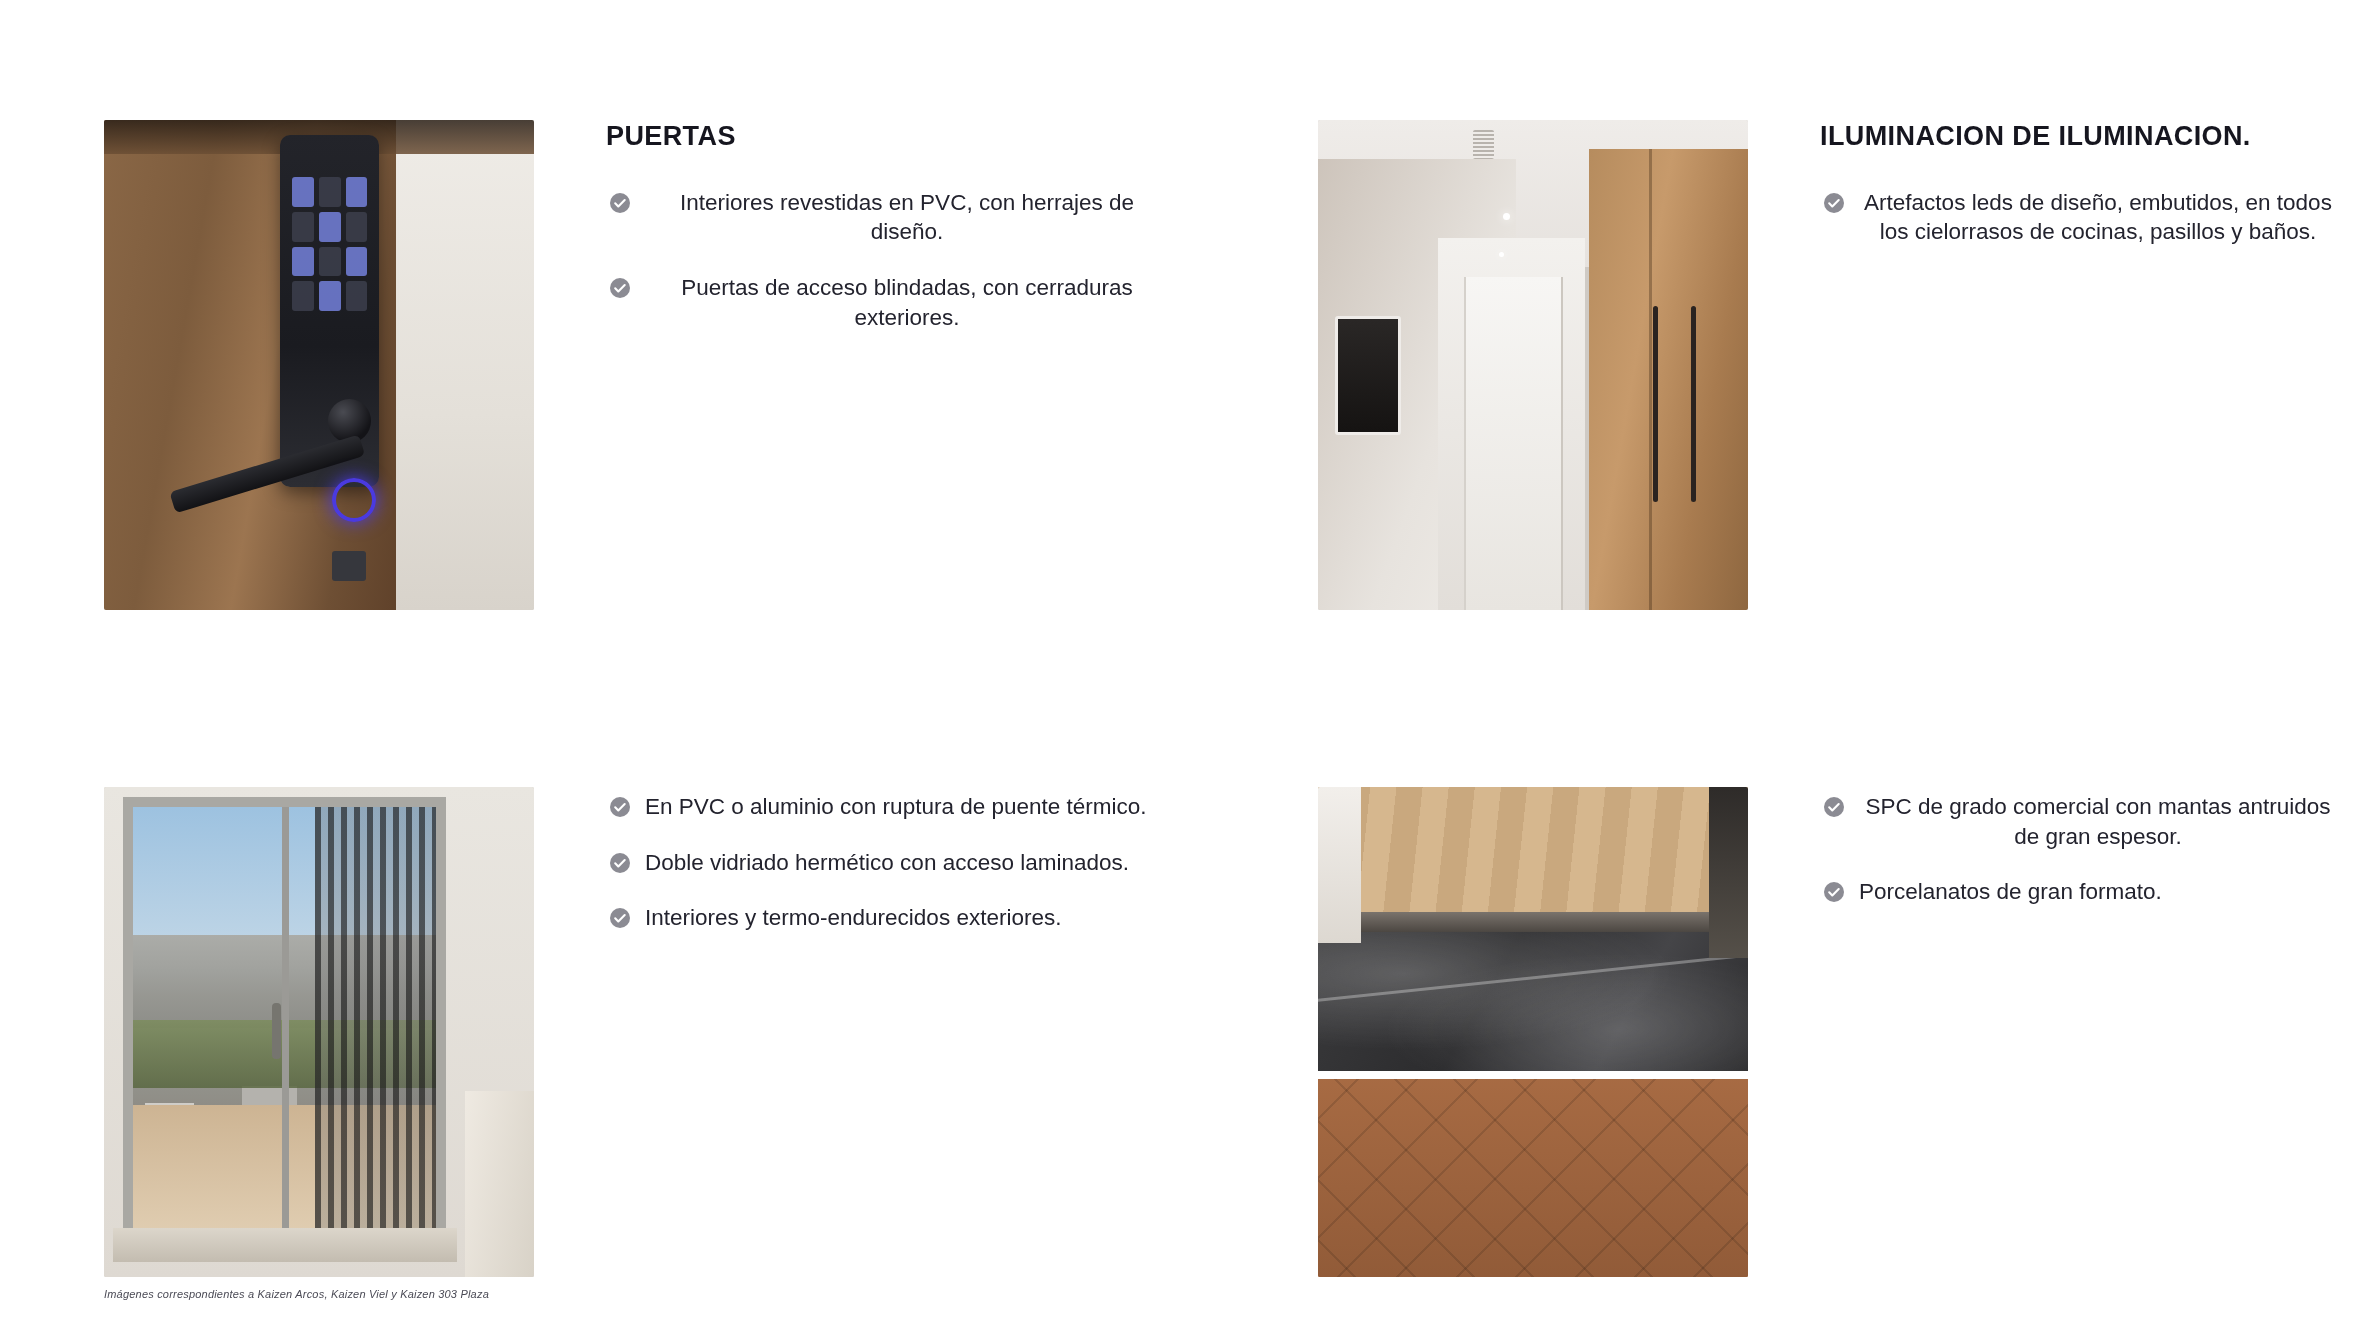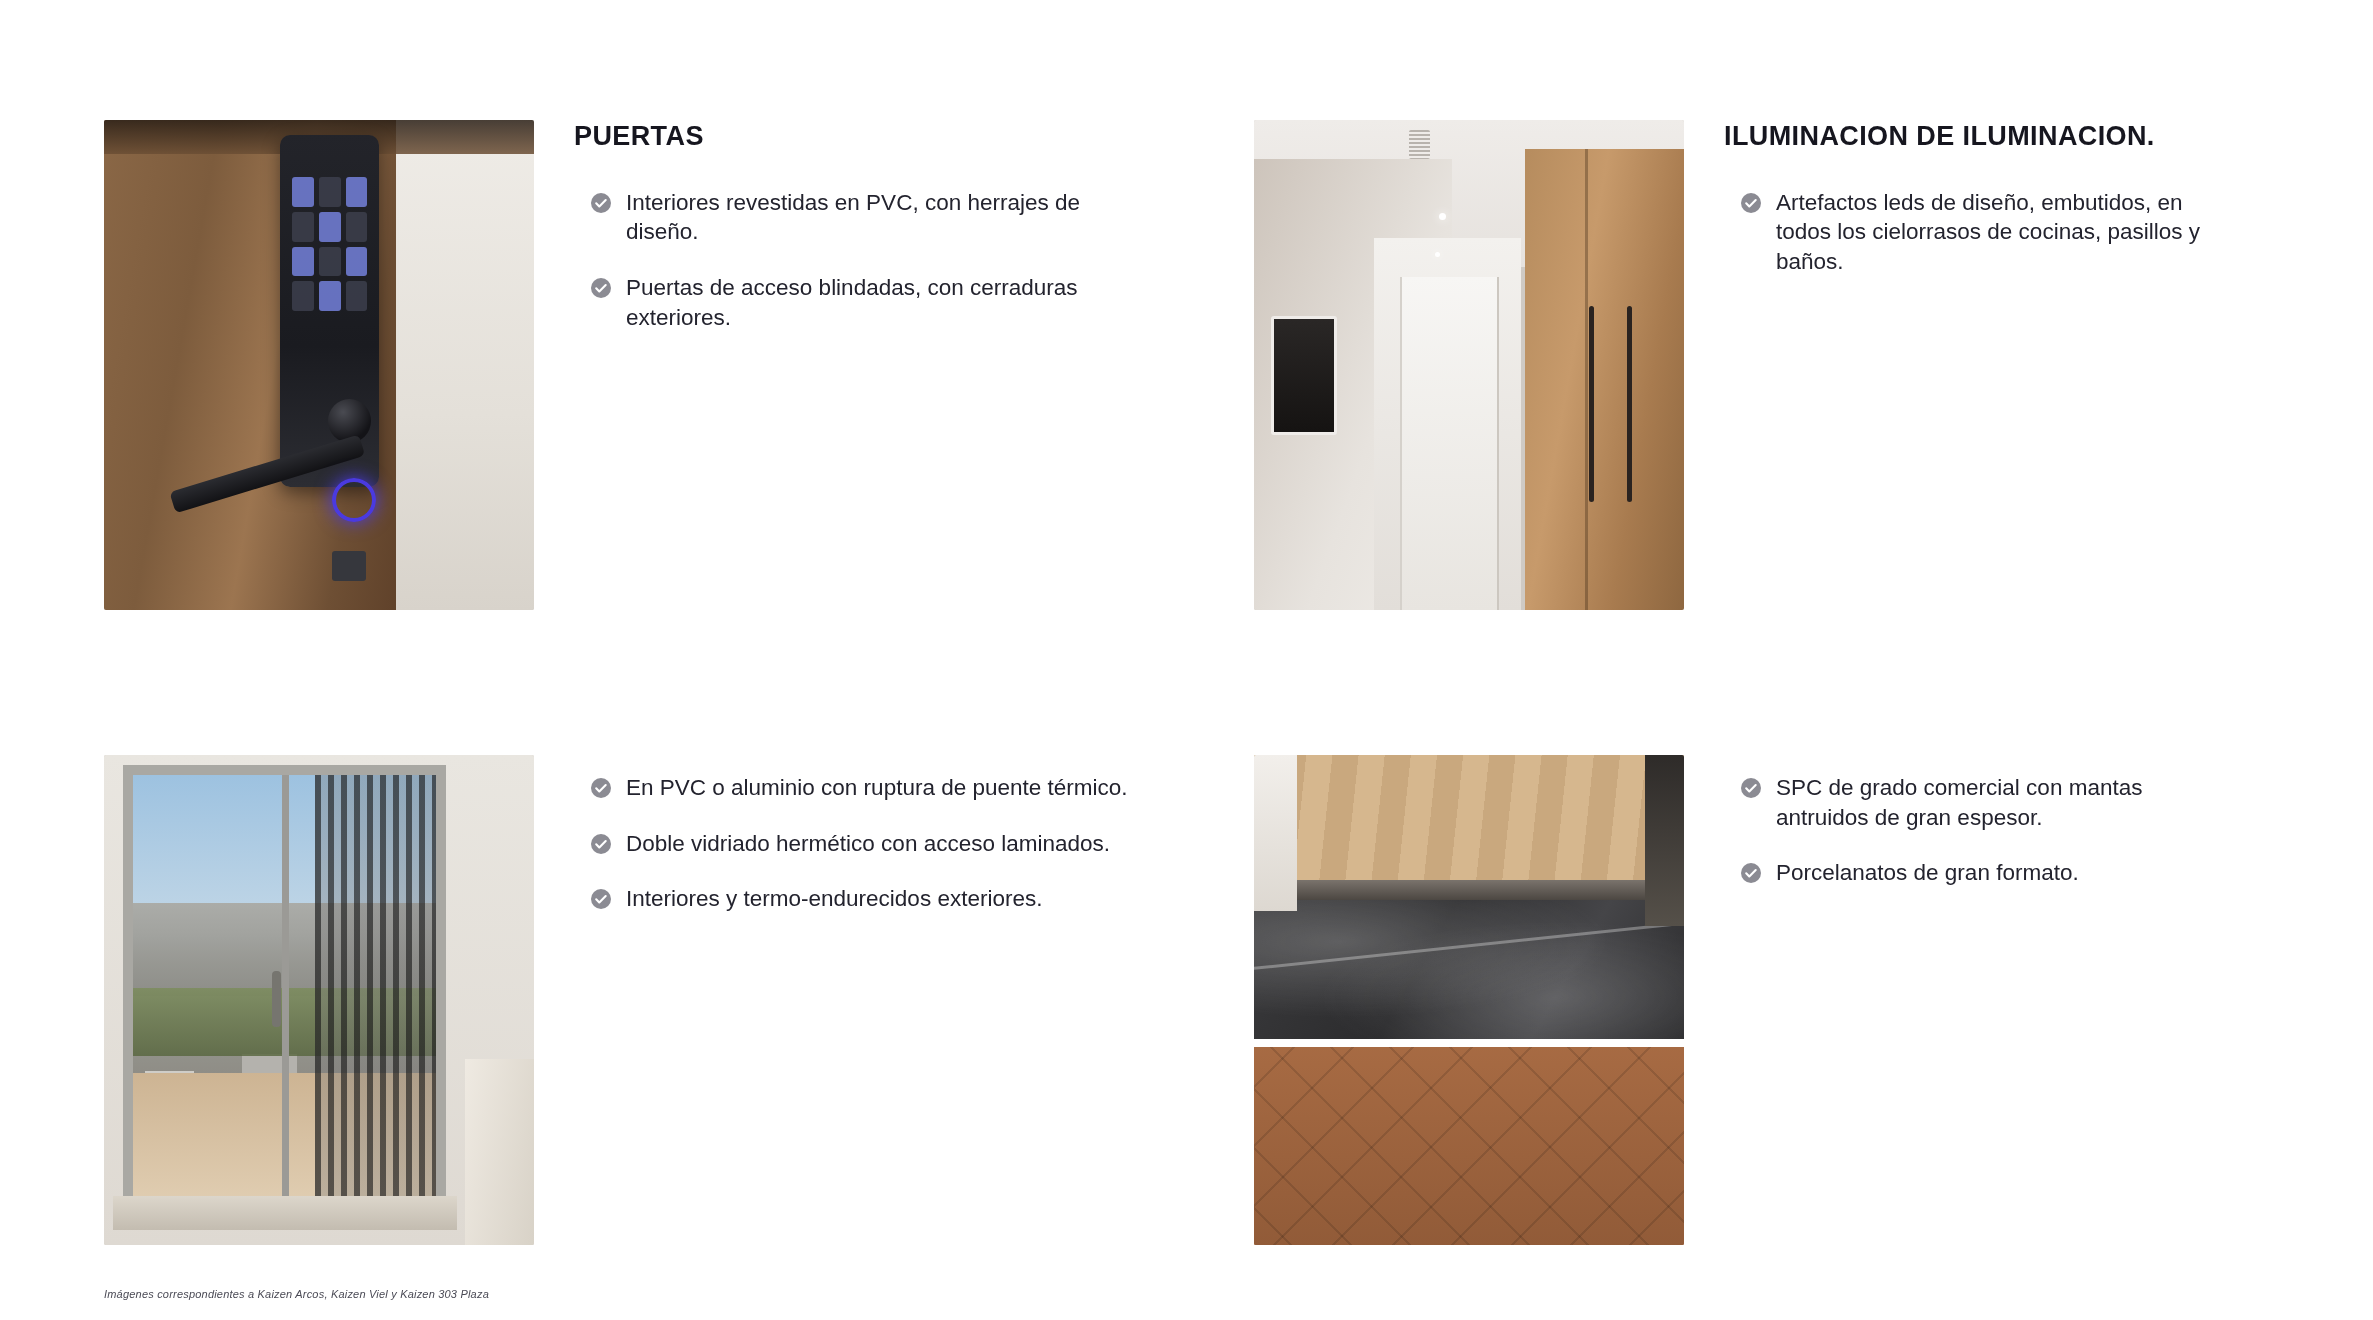--- a/index.html
+++ b/index.html
@@ -27,20 +27,21 @@
   .grid {
     position: absolute;
     left: 104px;
     top: 120px;
     width: 2185px;
     display: grid;
     grid-template-columns: 430px 720px 430px 560px;
     grid-template-rows: 635px 520px;
     column-gap: 0px;
     row-gap: 0px;
+    gap: 32px;
   }
 
   .media {
     position: relative;
   }
 
   .photo {
     width: 430px;
     height: 490px;
     border-radius: 2px;
@@ -58,22 +59,23 @@
     font-size: 27px;
     font-weight: 700;
     letter-spacing: 0.4px;
     color: #16161f;
     margin: 0 0 36px 0;
     line-height: 1.1;
   }
 
   .bullets {
     list-style: none;
-    margin: 16px;
+    margin: 3px;
     padding: 0;
+    text-align: center;
   }
 
   .bullet {
     display: flex;
     align-items: flex-start;
     margin-bottom: 26px;
     max-width: 560px;
   }
 
   .bullet .tick {

